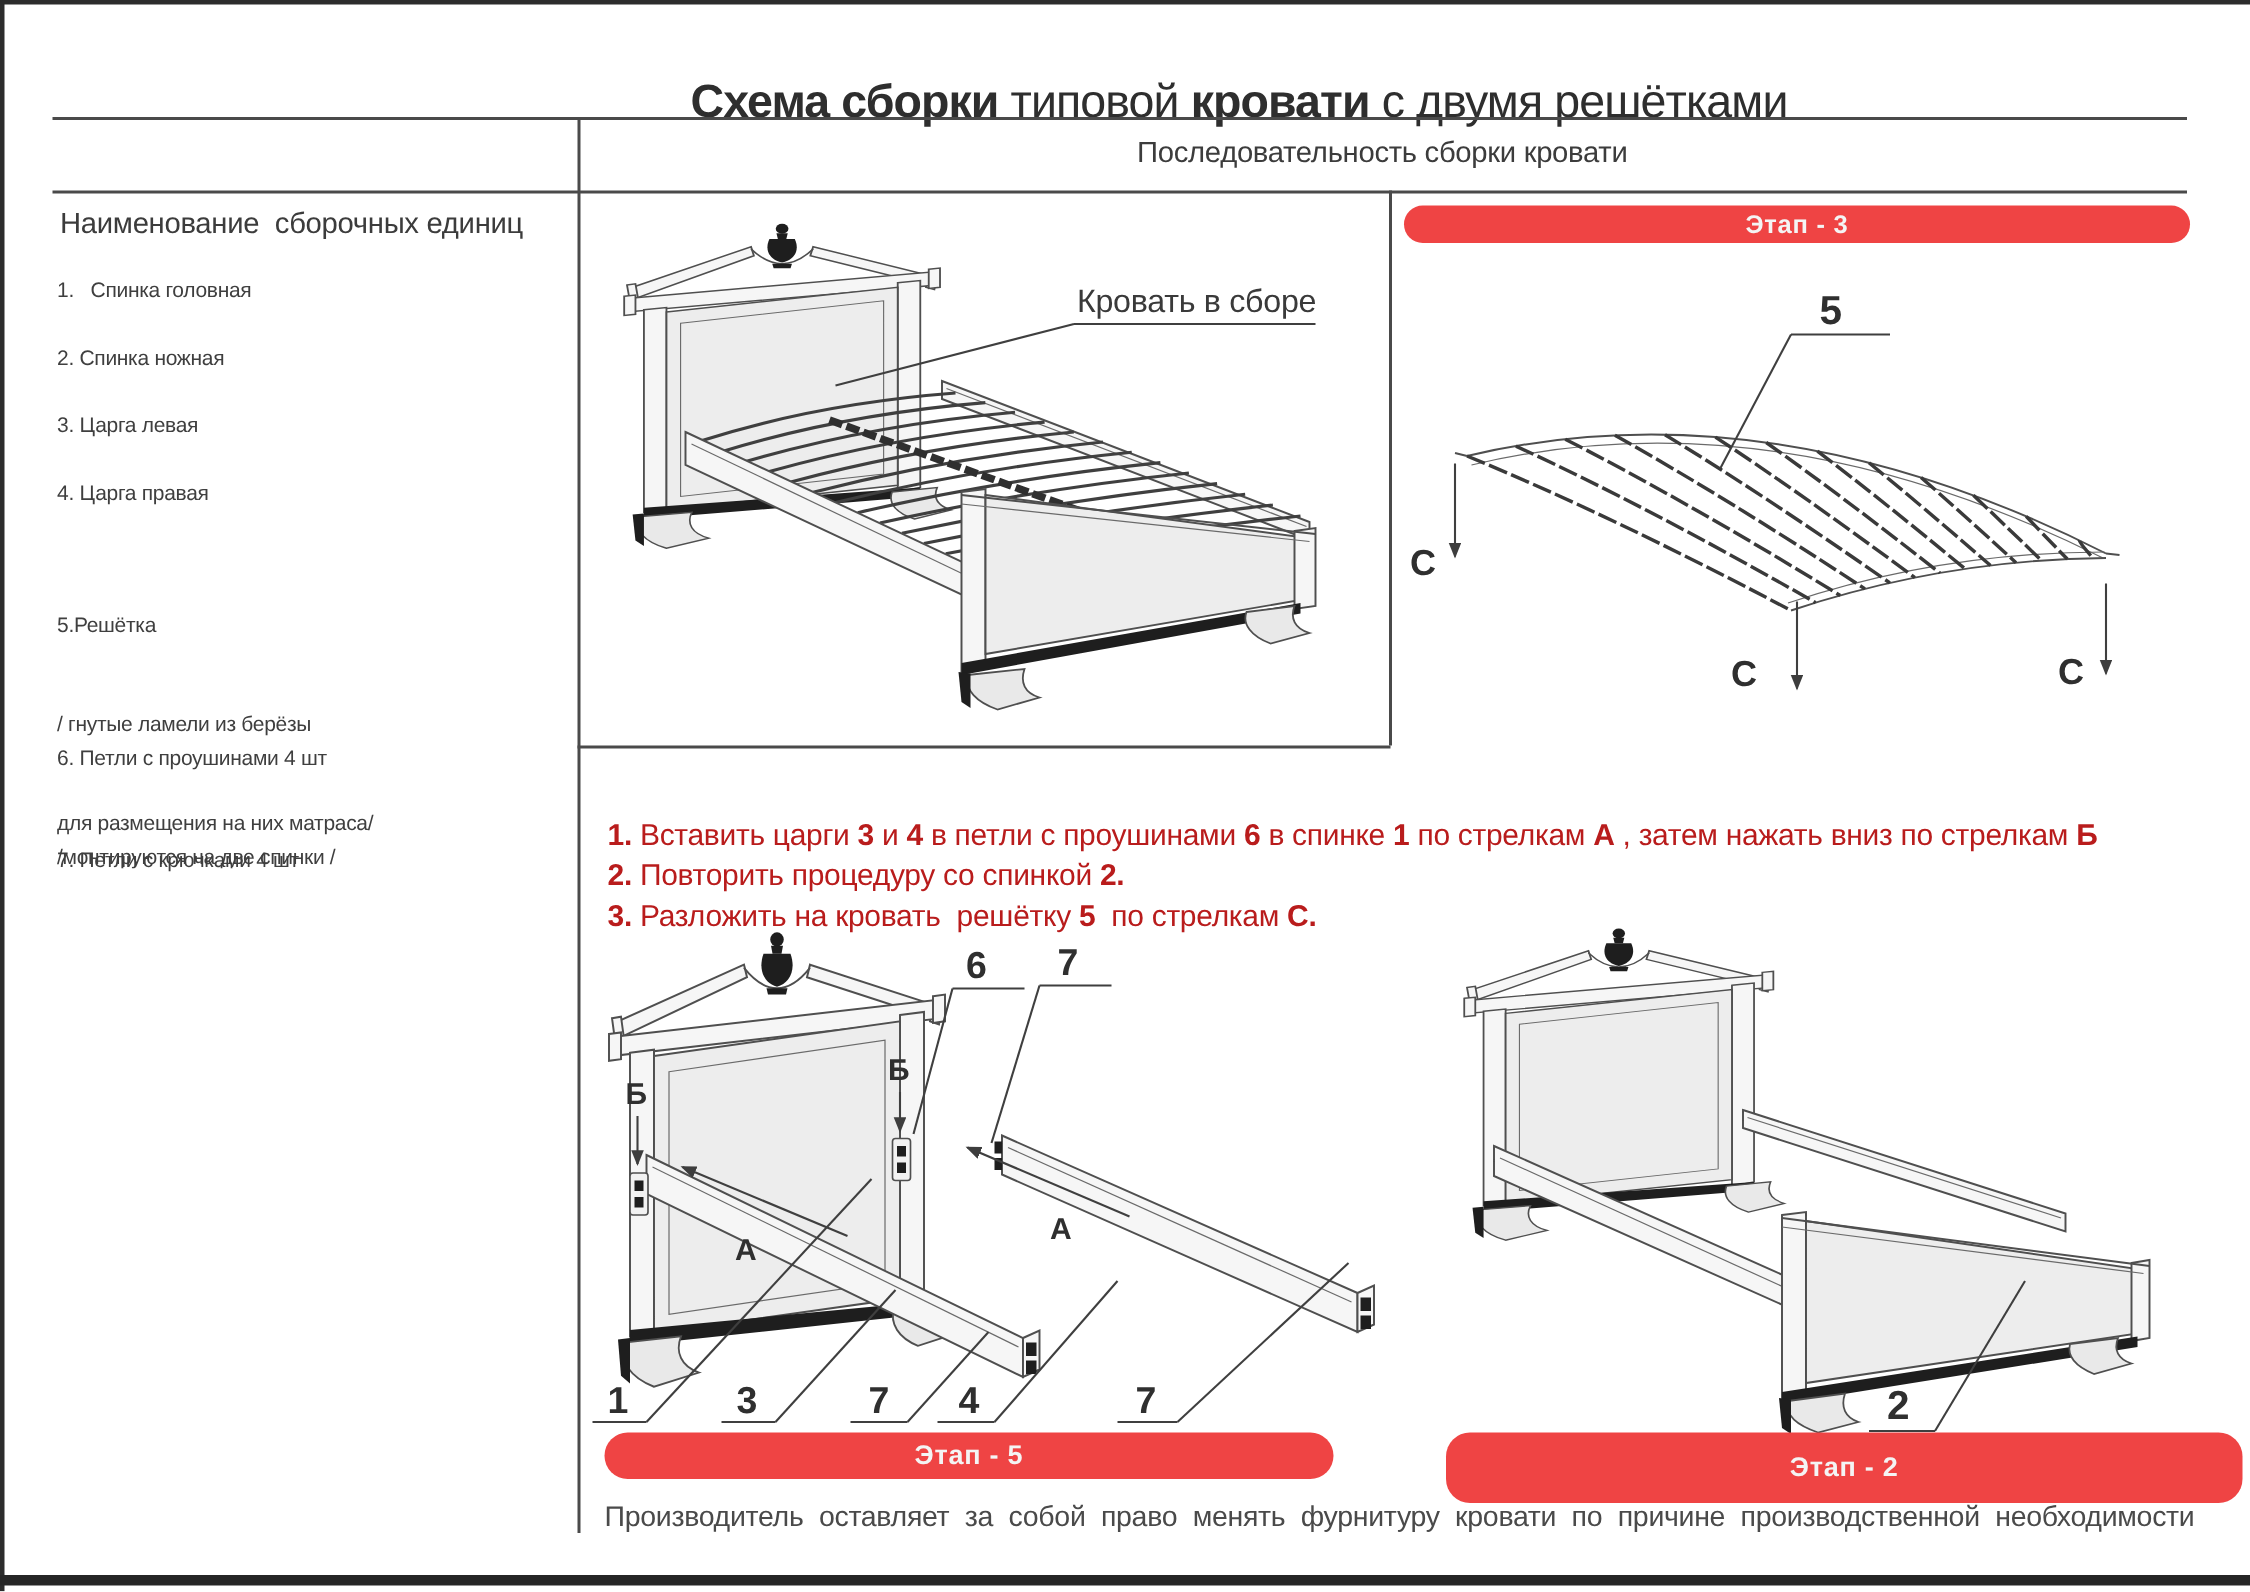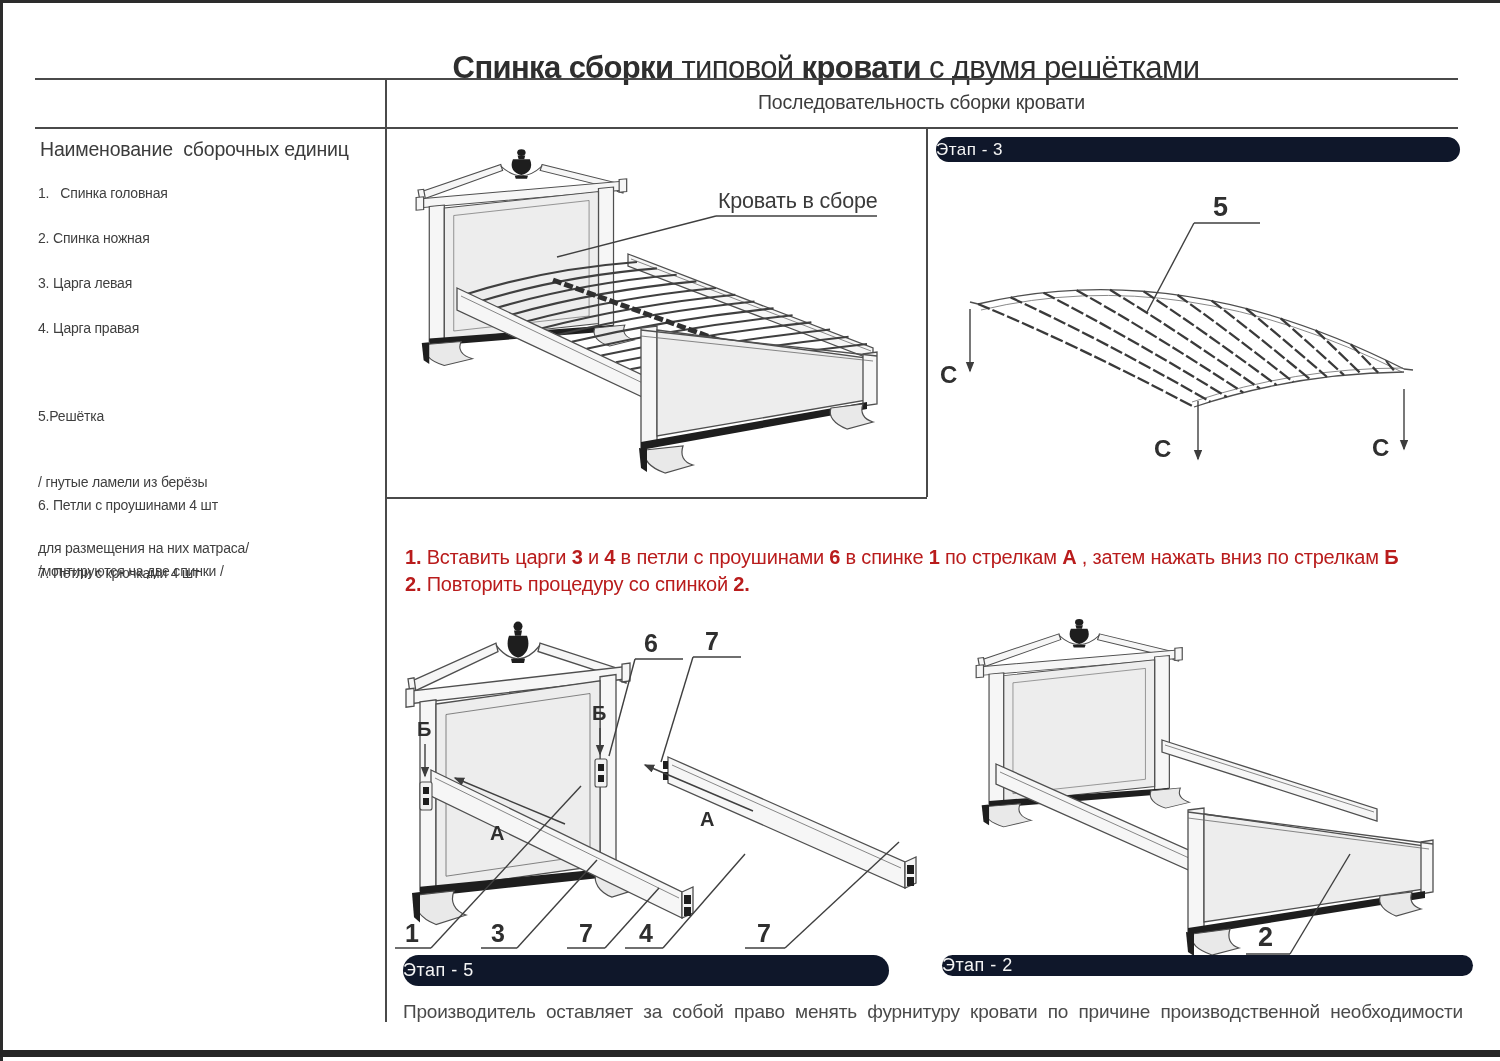--- a/index.html
+++ b/index.html
@@ -6,22 +6,22 @@
   #sheet{position:relative;width:1500px;height:1061px;background:#fff;overflow:hidden;
          font-family:"Liberation Sans","DejaVu Sans",sans-serif;color:#3d3d3d;letter-spacing:-0.2px;}
   .abs{position:absolute;}
   .hline{position:absolute;background:#4a4a4a;height:1.5px;}
   .vline{position:absolute;background:#4a4a4a;width:1.5px;}
   .pre{white-space:pre-wrap;}
   #title{left:320px;top:14px;width:980px;text-align:center;font-size:31px;color:#2e2e2e;letter-spacing:-0.6px;}
   #title .b{font-weight:bold;}
   .colhead{font-size:19.5px;color:#3c3c3c;}
   .part-item{left:38px;width:345px;font-size:14px;line-height:22px;color:#3f3f3f;}
-  .pill{position:absolute;background:#0f172a;border-radius:16px;color:#f4f4f4;
-        display:flex;align-items:center;justify-content:flex-start;font-weight:normal;letter-spacing:0.5px;}
+  .pill{position:absolute;background:#ef4444;border-radius:16px;color:#f4f4f4;
+        display:flex;align-items:center;justify-content:center;font-weight:bold;letter-spacing:0.5px;}
   .pill3{font-size:17px;}
   .pill12{font-size:18px;}
   #instr{left:405px;top:544px;width:1060px;font-size:20px;line-height:27px;color:#b91c1c;}
   #instr .b{font-weight:bold;}
   #footer{left:403px;top:1001px;width:1060px;font-size:19px;color:#4a4a4a;
           text-align:justify;text-align-last:justify;word-spacing:5px;}
   svg{position:absolute;overflow:visible;}
   svg text{font-family:"Liberation Sans","DejaVu Sans",sans-serif;fill:#2f2f2f;}
   .ln{stroke:#4f4f4f;stroke-width:1.3;fill:none;}
   .thin{stroke:#6a6a6a;stroke-width:0.8;fill:none;}
@@ -39,21 +39,21 @@
 </head>
 <body>
 
 <div id="sheet">
 
   <div class="abs" style="left:0;top:0;width:1500px;height:3px;background:#2c2c2c;"></div>
   <div class="abs" style="left:0;top:0;width:2.5px;height:1061px;background:#2c2c2c;"></div>
   <div class="abs" style="left:0;top:1050px;width:1500px;height:7px;background:#262626;"></div>
 
   <div id="title" class="abs pre">
-    <span class="b">Спинка сборки</span><span> типовой </span><span class="b">кровати</span><span> с двумя решётками</span>
+    <span class="b">Схема сборки</span><span> типовой </span><span class="b">кровати</span><span> с двумя решётками</span>
   </div>
 
   <div class="hline" style="left:35px;top:78px;width:1423px;"></div>
   <div class="hline" style="left:35px;top:127px;width:1423px;"></div>
   <div class="vline" style="left:385px;top:78px;height:944px;"></div>
   <div class="vline" style="left:926px;top:127px;height:370px;"></div>
   <div class="hline" style="left:385px;top:497px;width:542px;"></div>
 
   <div class="abs colhead pre" style="left:40px;top:90px;margin-top:48px;">Наименование  сборочных единиц</div>
   <div class="abs colhead" style="left:385px;top:91px;width:1073px;text-align:center;">Последовательность сборки кровати</div>
@@ -188,20 +188,21 @@
     </g>
     <g>
       <text class="mark-let" x="446" y="295" style="font-size:24px;font-weight:600">С</text>
       <line class="leader" x1="478" y1="228" x2="478" y2="288" marker-end="url(#arr)"></line>
     </g>
   </svg>
 
   <div id="instr" class="abs">
     <div class="pre"><span class="b">1.</span><span> Вставить царги </span><span class="b">3</span><span> и </span><span class="b">4</span><span> в петли с проушинами </span><span class="b">6</span><span> в спинке </span><span class="b">1</span><span> по стрелкам </span><span class="b">А</span><span> , затем нажать вниз по стрелкам </span><span class="b">Б</span></div>
     <div class="pre"><span class="b">2.</span><span> Повторить процедуру со спинкой </span><span class="b">2.</span></div>
+    <div class="pre"><span class="b">3.</span><span> Разложить на кровать  решётку </span><span class="b">5</span><span>  по стрелкам </span><span class="b">С.</span></div>
   </div>
 
   <svg style="left:395px;top:612px;" width="545" height="346" viewBox="0 0 545 346">
     <use href="#headboard" transform="translate(13,8) scale(1.0,1.05)"></use>
     <g>
       <path class="board" d="M36,158 L287,280 L287,306 L36,184 Z"></path>
       <path class="thin" d="M40,166 L284,286"></path>
       <path class="board" d="M287,280 L298,275 L298,301 L287,306 Z"></path>
       <rect class="dark" x="289" y="283" width="7" height="9"></rect>
       <rect class="dark" x="289" y="295" width="7" height="9"></rect>
@@ -302,19 +303,19 @@
     <g>
       <text class="mark-num" x="318" y="334" style="font-size:27px">2</text>
       <line class="leader" x1="306" y1="342" x2="350" y2="342"></line>
       <line class="leader" x1="350" y1="342" x2="410" y2="242"></line>
     </g>
   </svg>
 
   <div class="pill pill12" style="left:403px;top:955px;width:486px;height:31px;">
     <span>Этап - 5</span>
   </div>
-  <div class="pill pill12" style="left:942px;top:955px;width:531px;height:21px;">
+  <div class="pill pill12" style="left:964px;top:955px;width:531px;height:47px;">
     <span>Этап - 2</span>
   </div>
 
   <div id="footer" class="abs">Производитель оставляет за собой право менять фурнитуру кровати по причине производственной необходимости</div>
 
 </div>
 
 </body></html>

